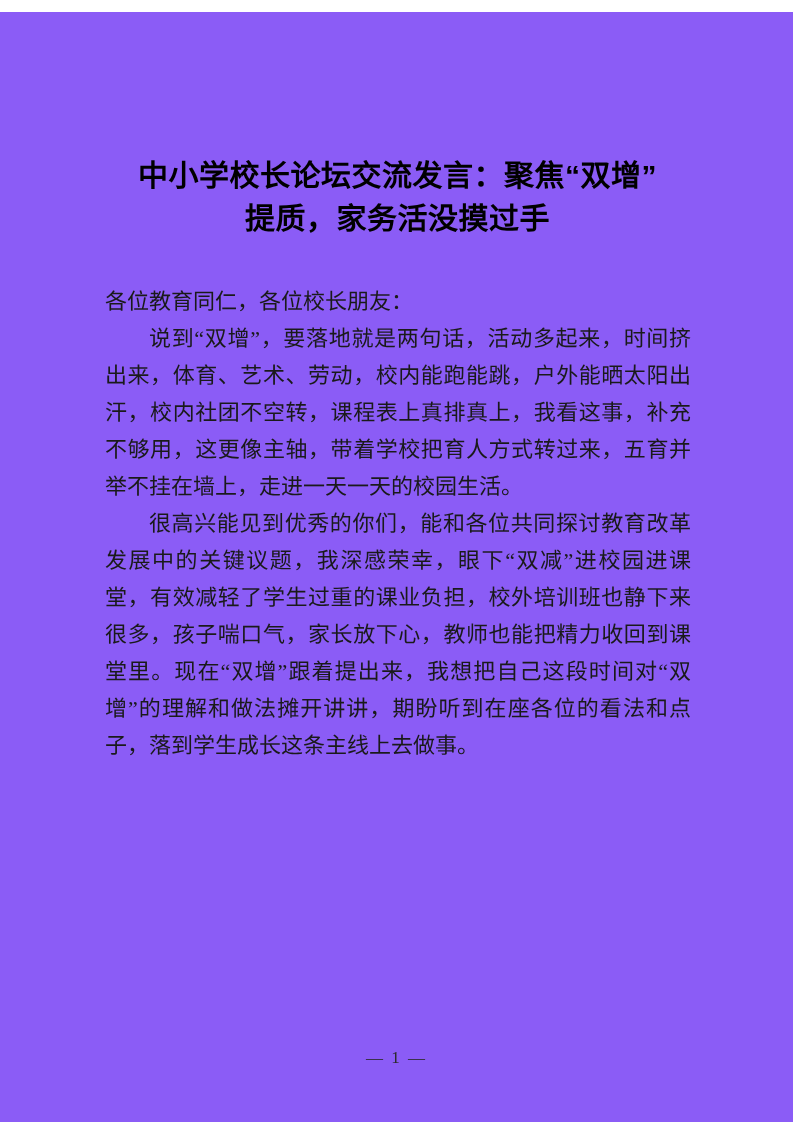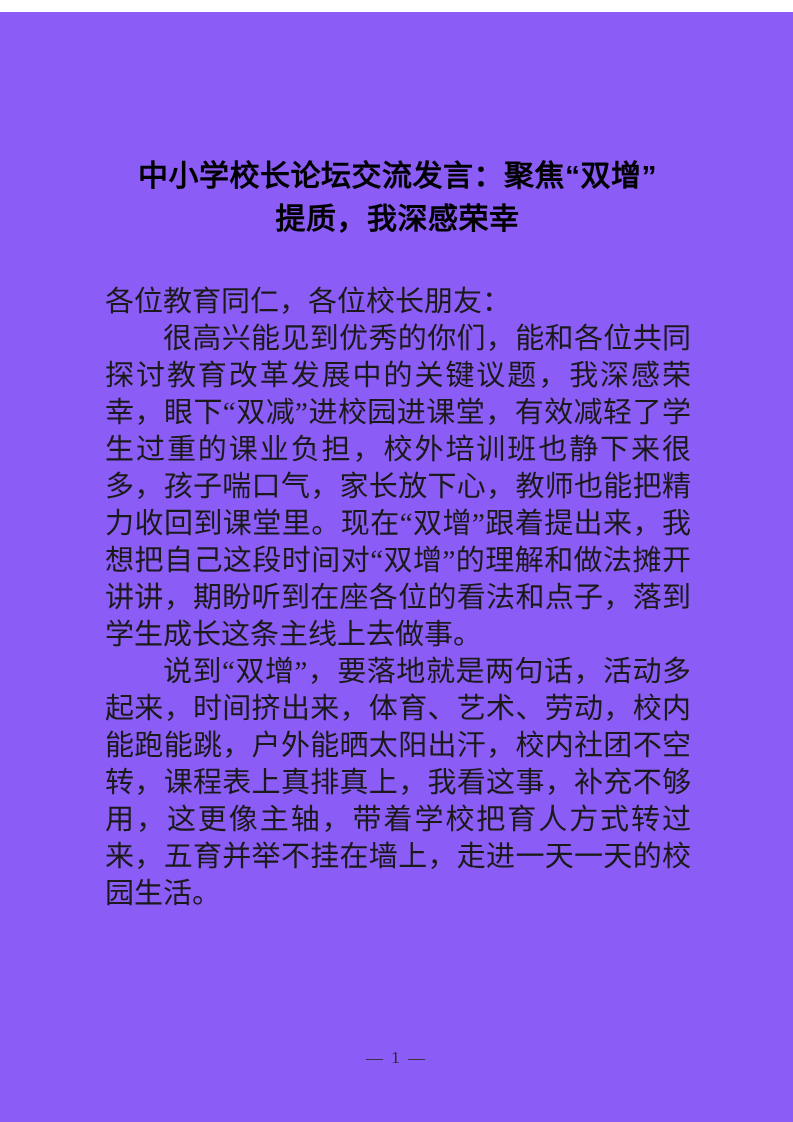--- a/index.html
+++ b/index.html
@@ -33,21 +33,21 @@
     color: #000000;
   }
 
   
   .doc-body {
     position: absolute;
     left: 105px;
     top: 271px;
     width: 586px;
     font-family: "Liberation Serif", "DejaVu Serif", serif;
-    font-size: 29px;
+    font-size: 22px;
     line-height: 37px;
     color: #1a1a1a;
     text-align: justify;
     text-justify: inter-ideograph;
     -webkit-font-smoothing: antialiased;
   }
 
   .doc-body p {
     margin: 0;
     padding: 0;
@@ -76,24 +76,24 @@
     letter-spacing: 2px;
   }
 </style>
 </head>
 <body>
 
 <div class="page">
 
   <div class="doc-title">
     <div>中小学校长论坛交流发言：聚焦“双增”</div>
-    <div>提质，我深感荣幸</div>
+    <div>提质，家务活没摸过手</div>
   </div>
 
   <div class="doc-body">
     <p class="p-salutation">各位教育同仁，各位校长朋友：</p>
+    <p class="p-indent">说到“双增”，要落地就是两句话，活动多起来，时间挤出来，体育、艺术、劳动，校内能跑能跳，户外能晒太阳出汗，校内社团不空转，课程表上真排真上，我看这事，补充不够用，这更像主轴，带着学校把育人方式转过来，五育并举不挂在墙上，走进一天一天的校园生活。</p>
     <p class="p-indent">很高兴能见到优秀的你们，能和各位共同探讨教育改革发展中的关键议题，我深感荣幸，眼下“双减”进校园进课堂，有效减轻了学生过重的课业负担，校外培训班也静下来很多，孩子喘口气，家长放下心，教师也能把精力收回到课堂里。现在“双增”跟着提出来，我想把自己这段时间对“双增”的理解和做法摊开讲讲，期盼听到在座各位的看法和点子，落到学生成长这条主线上去做事。</p>
-    <p class="p-indent">说到“双增”，要落地就是两句话，活动多起来，时间挤出来，体育、艺术、劳动，校内能跑能跳，户外能晒太阳出汗，校内社团不空转，课程表上真排真上，我看这事，补充不够用，这更像主轴，带着学校把育人方式转过来，五育并举不挂在墙上，走进一天一天的校园生活。</p>
   </div>
 
   <div class="page-footer">— 1 —</div>
 
 </div>
 
 </body></html>

